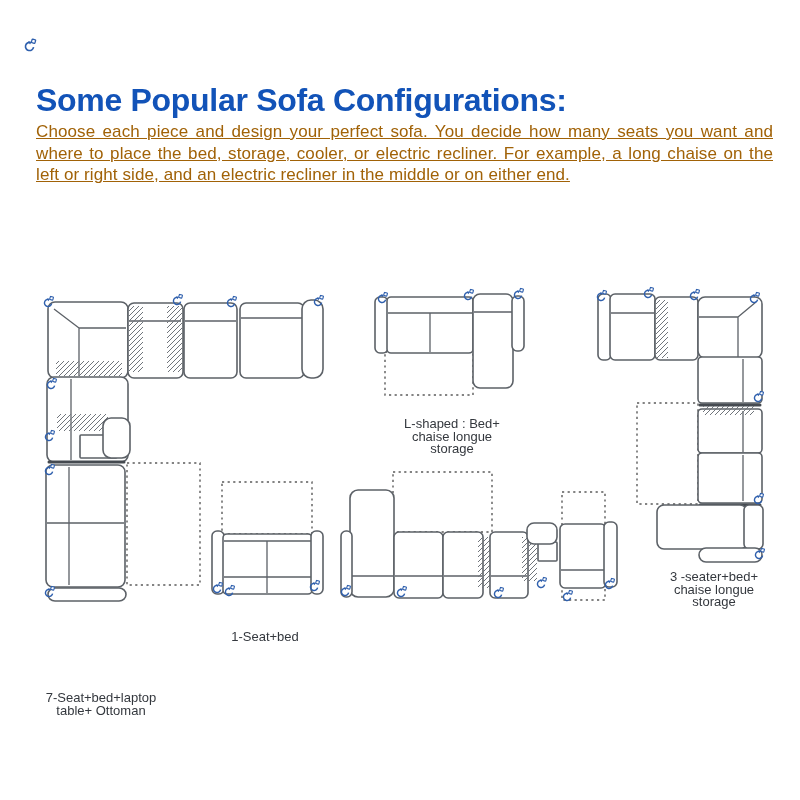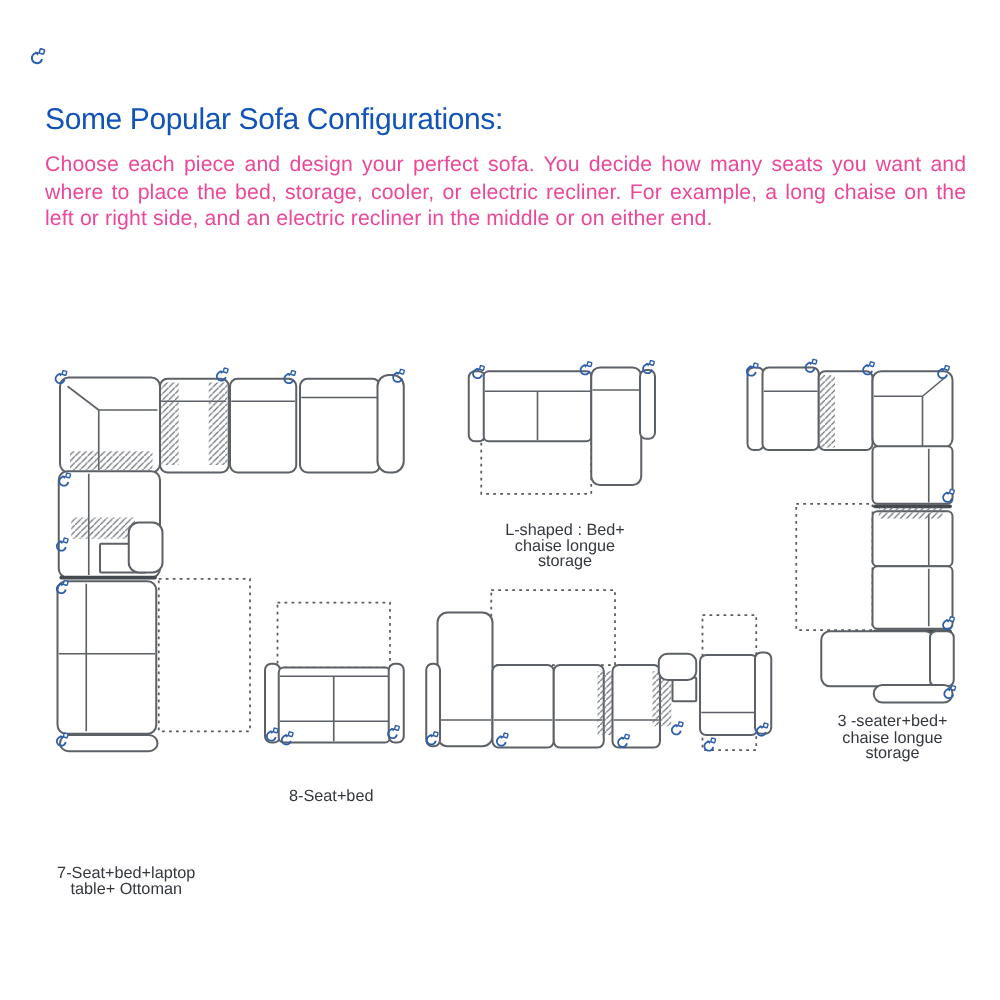--- a/index.html
+++ b/index.html
@@ -1,21 +1,21 @@
 <!DOCTYPE html>
 <html><head>
 <meta charset="utf-8">
 <style>
   html,body{margin:0;padding:0;background:#ffffff;}
   body{width:800px;height:800px;font-family:"Liberation Sans",sans-serif;}
   .canvas{position:relative;width:800px;height:800px;background:#fff;overflow:hidden;}
-  .page-title{position:absolute;left:36px;top:82px;margin:0;font-size:24px;font-weight:normal;
+  .page-title{position:absolute;left:36px;top:82px;margin:0;font-size:32px;font-weight:bold;
     color:#1253b8;letter-spacing:-0.3px;}
   .intro{position:absolute;left:36px;top:121px;width:737px;margin:0;font-size:17px;
-    line-height:21.5px;color:#ec4899;text-align:justify;letter-spacing:0.1px;}
+    line-height:21.5px;color:#a16207;text-align:justify;letter-spacing:0.1px;text-decoration:underline;}
   .diagram-svg{position:absolute;left:0;top:0;}
   .cfg-label{position:absolute;transform:translateX(-50%);text-align:center;font-size:13px;
     line-height:12.5px;color:#34383e;white-space:nowrap;}
   
   .pc{fill:#fff;stroke:#5c6167;stroke-width:1.6;}
   .ln{stroke:#5c6167;stroke-width:1.3;fill:none;}
   .thick{stroke:#454a50;stroke-width:3;fill:none;stroke-linecap:round;}
   .hz{fill:url(#hatch);stroke:none;}
   .dash{fill:none;stroke:#5b5b5b;stroke-width:1.4;stroke-dasharray:2.2 3.4;}
 </style>
@@ -194,21 +194,21 @@
       <use href="#rot" x="750.5" y="492.5" width="15" height="15"></use>
       <use href="#rot" x="751.5" y="547.5" width="15" height="15"></use>
     </g>
   </svg>
 
   <div class="cfg-label" style="left:101px;top:648px;margin-top:44px;">
     <div>7-Seat+bed+laptop</div>
     <div>table+ Ottoman</div>
   </div>
   <div class="cfg-label" style="left:265px;top:631px;">
-    <div>8-Seat+bed</div>
+    <div>1-Seat+bed</div>
   </div>
   <div class="cfg-label" style="left:452px;top:418px;">
     <div>L-shaped : Bed+</div>
     <div>chaise longue</div>
     <div>storage</div>
   </div>
   <div class="cfg-label" style="left:714px;top:571px;">
     <div>3 -seater+bed+</div>
     <div>chaise longue</div>
     <div>storage</div>

